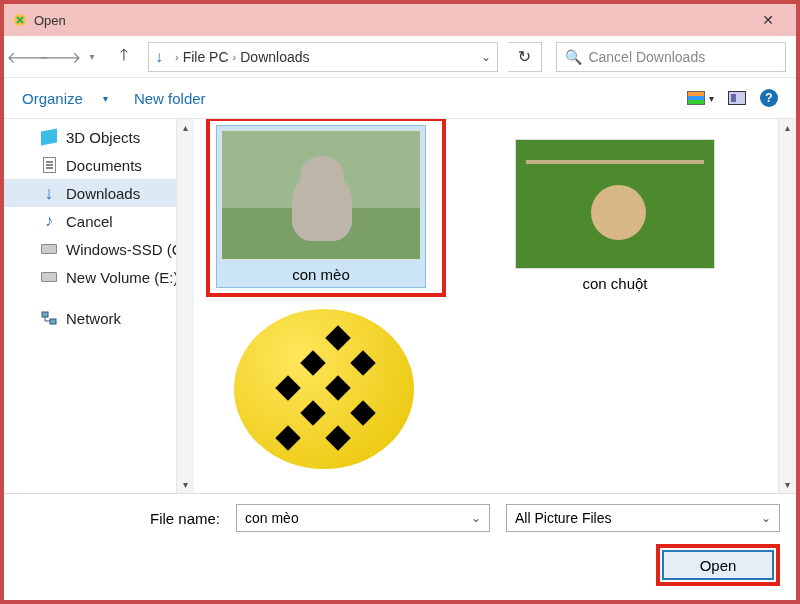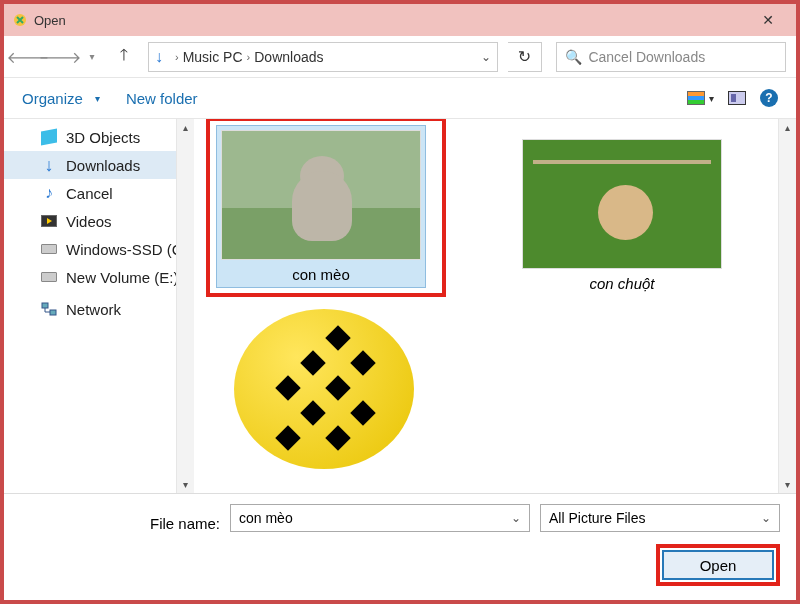--- a/index.html
+++ b/index.html
@@ -17,56 +17,56 @@
 .crumb-box { flex: 1; height: 30px; border: 1px solid #ccc; display: flex; align-items: center; padding: 0 6px; margin: 0 6px; font-size: 14px; color: #333; }
 .crumb-box .arrow-down { margin-right: 8px; }
 .crumb-box .sep { margin: 0 4px; color: #666; font-size: 11px; }
 .crumb-box .bc-spacer { flex: 1; }
 .crumb-box .chev { color: #555; font-size: 12px; }
 .refresh { width: 34px; height: 30px; border: 1px solid #ccc; border-left: none; display: flex; align-items: center; justify-content: center; color: #333; margin-right: 10px; }
 .search { width: 230px; height: 30px; border: 1px solid #ccc; display: flex; align-items: center; padding: 0 8px; color: #888; font-size: 14px; }
 .search span.mag { margin-right: 6px; }
 
 .toolbar { height: 40px; display: flex; align-items: center; padding: 0 18px; gap: 26px; font-size: 15px; color: #1a6fb0; }
-.toolbar .tb-item { display: flex; align-items: center; gap: 12px; }
+.toolbar .tb-item { display: flex; align-items: center; gap: 20px; }
 .toolbar .tb-right { margin-left: auto; display: flex; align-items: center; gap: 14px; }
 .toolbar .tb-right .drop { color: #333; font-size: 10px; }
 .toolbar .help { width: 18px; height: 18px; border-radius: 50%; background: #1a6fb0; color: #fff; display: flex; align-items: center; justify-content: center; font-size: 12px; font-weight: bold; }
 
 .main { flex: 1; display: flex; overflow: hidden; border-top: 1px solid #e6e6e6; }
 .sidebar { width: 190px; display: flex; position: relative; }
 .tree { flex: 1; padding-top: 4px; overflow: hidden; }
 .tree-item { height: 28px; display: flex; align-items: center; padding-left: 36px; font-size: 15px; color: #222; gap: 8px; position: relative; }
 .tree-item.selected { background: #ddeaf5; }
 .tree-item .ticon2 { width: 18px; height: 18px; display: flex; align-items: center; justify-content: center; }
-.tree-item.network { margin-top: 4px; }
+.tree-item.network { margin-top: 13px; }
 .sidebar .scroll { position: absolute; right: 0; top: 0; bottom: 0; width: 18px; background: #f3f3f3; border-left: 1px solid #e6e6e6; display: flex; flex-direction: column; align-items: center; justify-content: space-between; color: #555; font-size: 10px; padding: 3px 0; }
 
 .files { flex: 1; position: relative; background: #fff; padding: 8px 10px; }
 .file-item { position: absolute; display: flex; flex-direction: column; align-items: center; }
 .file-item .thumb { width: 200px; height: 130px; background: #ccc; border: 1px solid #ddd; }
 .file-item .fname { font-size: 15px; margin-top: 6px; }
 .file-item.selected { background: #cce5f6; border: 1px solid #8fbde0; padding: 4px; }
 .hl-red { border: 4px solid #e2231a; position: absolute; pointer-events: none; }
 .files .scroll2 { position: absolute; right: 0; top: 0; bottom: 0; width: 18px; background: #f3f3f3; border-left: 1px solid #e6e6e6; display: flex; flex-direction: column; align-items: center; justify-content: space-between; color: #555; font-size: 10px; padding: 3px 0; }
 
 .thumb.cat { background: linear-gradient(to bottom, #9db88f 0%, #9db88f 60%, #7aa067 60%, #7aa067 100%); position: relative; overflow: hidden; }
 .thumb.cat::after { content: ""; position: absolute; left: 70px; top: 40px; width: 60px; height: 70px; background: #bdb6a8; border-radius: 30px 30px 20px 20px; }
 .thumb.cat::before { content: ""; position: absolute; left: 78px; top: 25px; width: 44px; height: 40px; background: #bdb6a8; border-radius: 50%; }
 .thumb.mouse { background: #4d8a2d; position: relative; }
 .thumb.mouse::after { content: ""; position: absolute; left: 75px; top: 45px; width: 55px; height: 55px; background: #d9b888; border-radius: 50%; }
 .thumb.mouse::before { content: ""; position: absolute; left: 10px; top: 20px; right: 10px; height: 4px; background: #c2b088; }
 .thumb.wheel { width: 180px; height: 160px; border-radius: 50%; background: radial-gradient(circle at 35% 30%, #ffe65c, #e8c300); border: none; position: relative; }
 .thumb.wheel .dot { position: absolute; width: 18px; height: 18px; background: #000; transform: rotate(45deg); }
 
 .footer { border-top: 1px solid #ddd; padding: 10px 16px 14px; display: flex; flex-direction: column; gap: 12px; }
-.row1 { display: flex; align-items: flex-end; gap: 10px; }
+.row1 { display: flex; align-items: center; gap: 16px; }
 .row1 .lbl { font-size: 15px; width: 200px; text-align: right; }
 .row1 .fname-input { flex: 1; height: 28px; border: 1px solid #aaa; padding: 0 8px; font-size: 14px; display: flex; align-items: center; justify-content: space-between; }
-.row1 .filter { width: 240px; height: 28px; border: 1px solid #aaa; padding: 0 8px; font-size: 14px; display: flex; align-items: center; justify-content: space-between; }
+.row1 .filter { width: 274px; height: 28px; border: 1px solid #aaa; padding: 0 8px; font-size: 14px; display: flex; align-items: center; justify-content: space-between; }
 .row2 { display: flex; justify-content: flex-end; gap: 10px; padding-right: 0; }
 .btn { width: 112px; height: 30px; border: 1px solid #aaa; background: #eee; font-size: 15px; display: flex; align-items: center; justify-content: center; }
 .btn.open { background: #e5eef7; border: 2px solid #2778b8; }
 .hl-red2 { border: 4px solid #e2231a; padding: 2px; }
 
 .icon-3d { width:16px; height:14px; background:#3cbde8; transform:skewY(-10deg); }
 .icon-desktop { width:16px; height:12px; background:#2d7bd4; border:1px solid #155aa0; }
 .icon-doc { width:13px; height:16px; background:#fff; border:1px solid #888; position:relative; }
 .icon-doc::after { content:""; position:absolute; top:3px; left:2px; right:2px; height:2px; background:#888; box-shadow:0 3px 0 #888, 0 6px 0 #888; }
 .icon-down { color:#2d7bd4; font-size:18px; font-weight:bold; }
@@ -98,21 +98,21 @@
   </div>
 
   <div class="navbar">
     <div class="navbtn">🡐</div>
     <div class="navbtn">🡒</div>
     <div class="navbtn" style="font-size:10px;">▾</div>
     <div class="navbtn enabled">🡑</div>
     <div class="crumb-box">
       <span class="arrow-down" style="color:#2d7bd4;font-size:16px;font-weight:bold;">↓</span>
       <span class="sep">›</span>
-      <span>Music PC</span>
+      <span>File PC</span>
       <span class="sep">›</span>
       <span>Downloads</span>
       <span class="bc-spacer"></span>
       <span class="chev">⌄</span>
     </div>
     <div class="refresh">↻</div>
     <div class="search">
       <span class="mag">🔍</span>
       <span>Cancel Downloads</span>
     </div>
@@ -138,33 +138,33 @@
 
   <div class="main">
     <div class="sidebar">
       <div class="tree">
         <div class="tree-item">
             <span class="ticon2">
               <span class="icon-3d"></span>
             </span>
             <span>3D Objects</span>
           </div>
+        <div class="tree-item">
+            <span class="ticon2">
+              <span class="icon-doc"></span>
+            </span>
+            <span>Documents</span>
+          </div>
         <div class="tree-item selected">
             <span class="ticon2 icon-down">↓</span>
             <span>Downloads</span>
           </div>
         <div class="tree-item">
             <span class="ticon2 icon-music">♪</span>
             <span>Cancel</span>
-          </div>
-        <div class="tree-item">
-            <span class="ticon2">
-              <span class="icon-video"></span>
-            </span>
-            <span>Videos</span>
           </div>
         <div class="tree-item">
             <span class="ticon2">
               <span class="icon-drive"></span>
             </span>
             <span>Windows-SSD (C</span>
           </div>
         <div class="tree-item">
             <span class="ticon2">
               <span class="icon-drive"></span>
@@ -187,21 +187,21 @@
           <span>▾</span>
         </div>
     </div>
 
     <div class="files">
       <div class="hl-red" style="left:12px; top:-2px; width:240px; height:180px;"></div>
       <div class="file-item selected" style="left:22px; top:6px;">
         <div class="thumb cat"></div>
         <div class="fname">con mèo</div>
       </div>
-      <div class="file-item" style="left:328px; top:20px;font-style:italic;">
+      <div class="file-item" style="left:321px; top:20px;">
         <div class="thumb mouse"></div>
         <div class="fname">con chuột</div>
       </div>
       <div class="file-item" style="left:40px; top:190px;">
         <div class="thumb wheel">
           <span class="dot" style="left:95px;top:20px;"></span>
           <span class="dot" style="left:70px;top:45px;"></span>
           <span class="dot" style="left:120px;top:45px;"></span>
           <span class="dot" style="left:95px;top:70px;"></span>
           <span class="dot" style="left:45px;top:70px;"></span>

